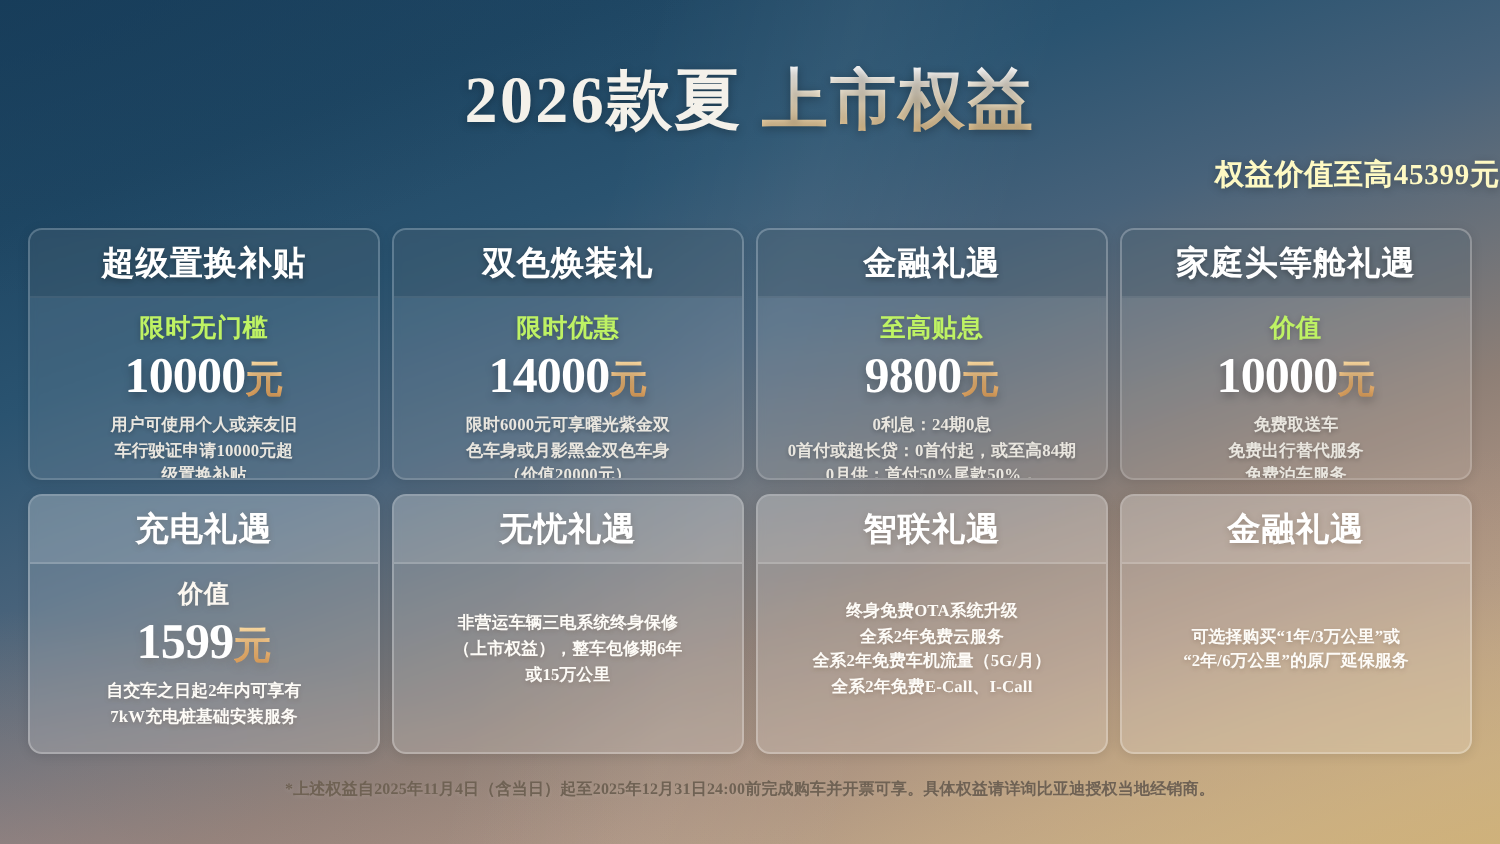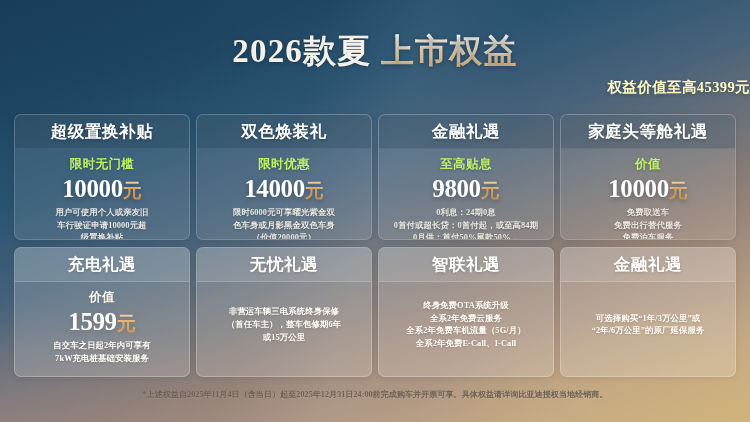--- a/index.html
+++ b/index.html
@@ -275,21 +275,21 @@
           </div>
         </div>
       </div>
       <div class="card warmcard">
         <div class="card-head">
           <div class="card-title">无忧礼遇</div>
         </div>
         <div class="card-body centered">
           <div class="card-desc">
             <div>非营运车辆三电系统终身保修</div>
-            <div>（首任车主），整车包修期6年</div>
+            <div>（上市权益），整车包修期6年</div>
             <div>或15万公里</div>
           </div>
         </div>
       </div>
       <div class="card warmcard">
         <div class="card-head">
           <div class="card-title">智联礼遇</div>
         </div>
         <div class="card-body centered">
           <div class="card-desc">

